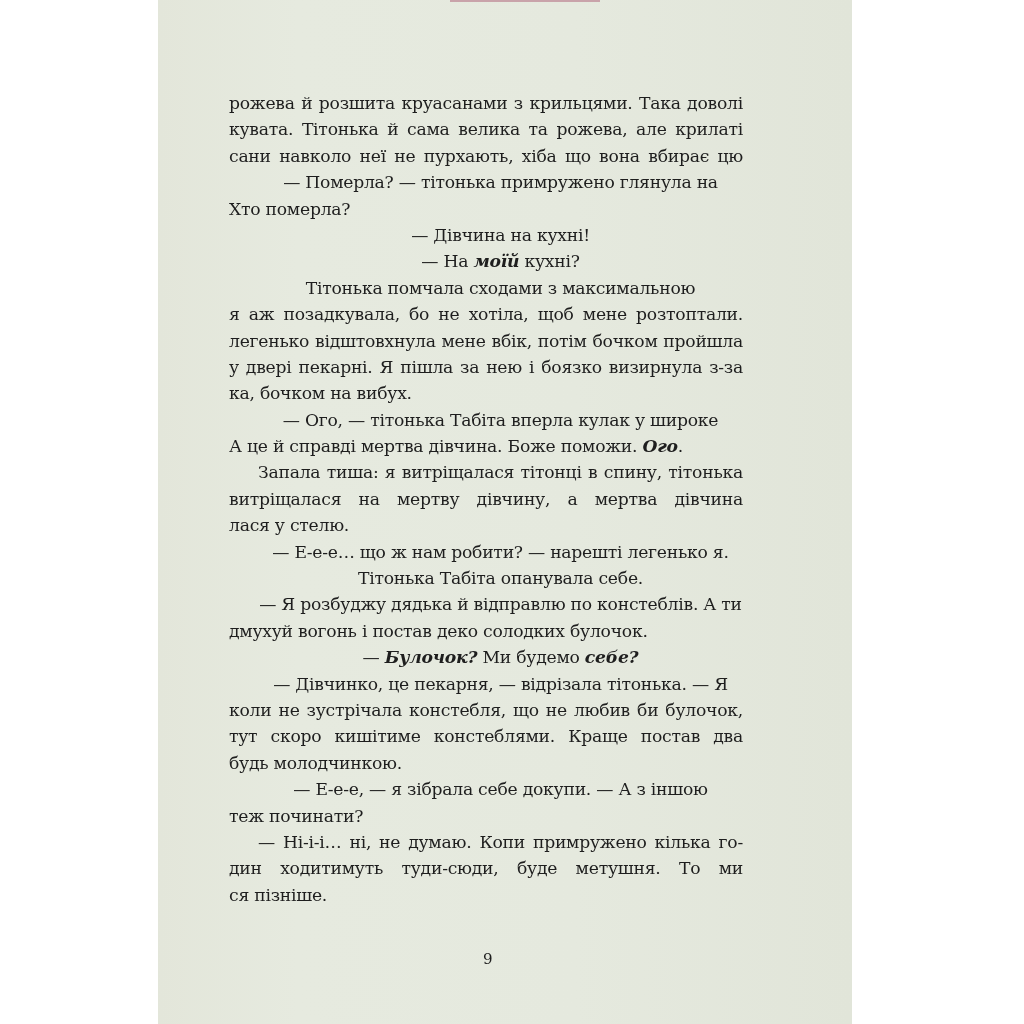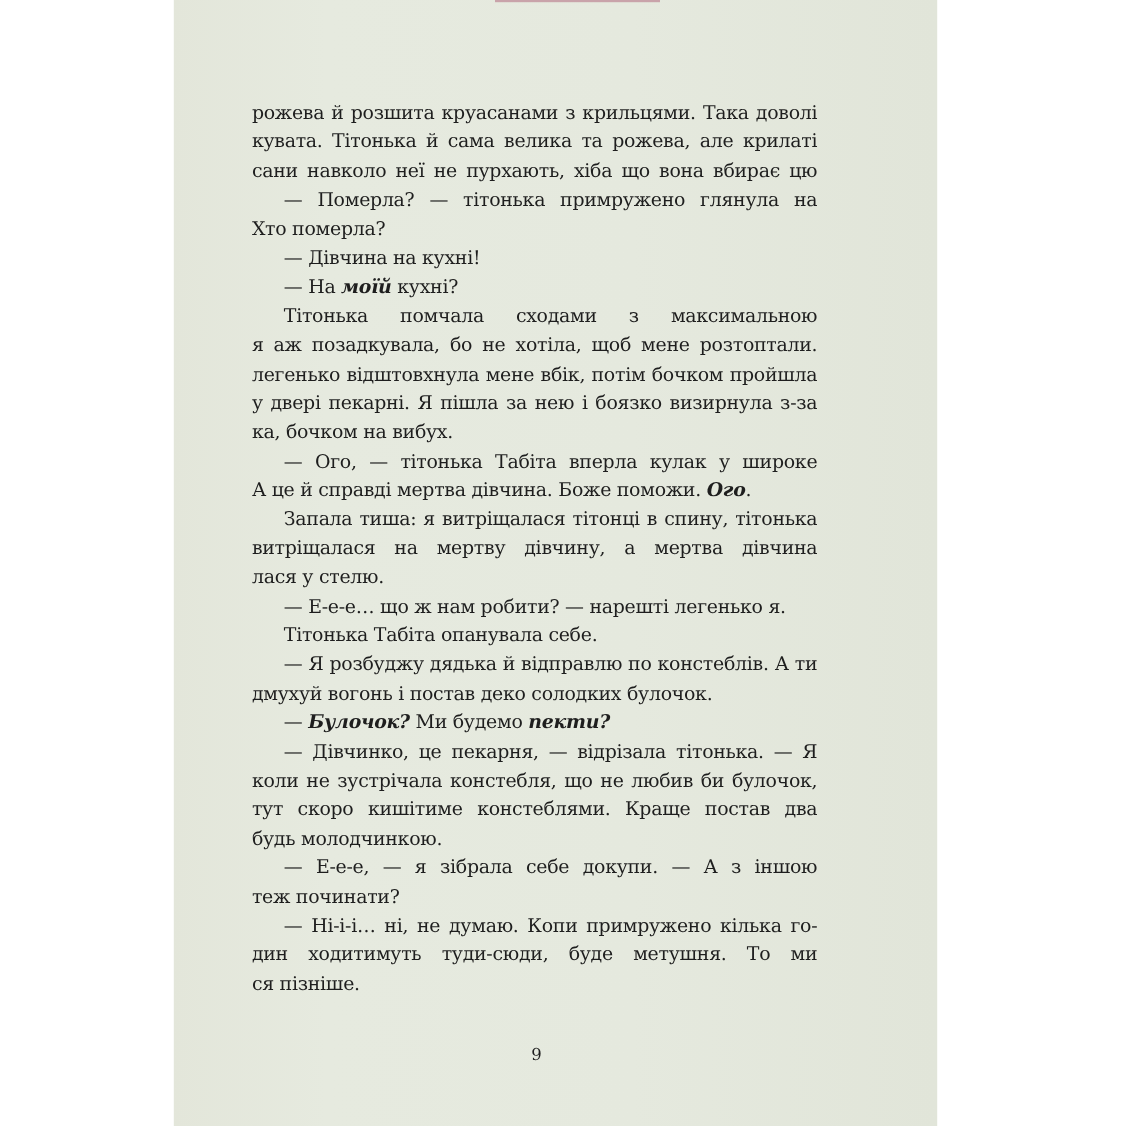--- a/index.html
+++ b/index.html
@@ -49,20 +49,21 @@
       height: 26.4px;
     }
     .line.justify {
       text-align: justify;
       text-align-last: justify;
       white-space: normal;
       overflow: hidden;
     }
     .line.indent {
       padding-left: 29px;
+      text-align: center;
     }
     .line.justify.indent {
       width: calc(100% - 29px);
     }
     .it { font-style: italic; font-weight: bold; }
     .page-number {
       position: absolute;
       left: 483px;
       top: 950px;
       font-family: "DejaVu Serif", "Liberation Serif", serif;
@@ -91,21 +92,21 @@
       <span class="line">ка, бочком на вибух.</span>
       <span class="line indent justify">— Ого, — тітонька Табіта вперла кулак у широке стегно. —</span>
       <span class="line"><span>А це й справді мертва дівчина. Боже поможи. </span><span class="it">Ого</span><span>.</span></span>
       <span class="line indent justify">Запала тиша: я витріщалася тітонці в спину, тітонька</span>
       <span class="line justify">витріщалася на мертву дівчину, а мертва дівчина витріща-</span>
       <span class="line">лася у стелю.</span>
       <span class="line indent">— Е-е-е… що ж нам робити? — нарешті легенько я.</span>
       <span class="line indent">Тітонька Табіта опанувала себе.</span>
       <span class="line indent justify">— Я розбуджу дядька й відправлю по констеблів. А ти роз-</span>
       <span class="line">дмухуй вогонь і постав деко солодких булочок.</span>
-      <span class="line indent"><span>— </span><span class="it">Булочок?</span><span> Ми будемо </span><span class="it">пекти?</span></span>
+      <span class="line indent"><span>— </span><span class="it">Булочок?</span><span> Ми будемо </span><span class="it">себе?</span></span>
       <span class="line indent justify">— Дівчинко, це пекарня, — відрізала тітонька. — Я ще ні-</span>
       <span class="line justify">коли не зустрічала констебля, що не любив би булочок, а в нас</span>
       <span class="line justify">тут скоро кишітиме констеблями. Краще постав два дека,</span>
       <span class="line">будь молодчинкою.</span>
       <span class="line indent justify">— Е-е-е, — я зібрала себе докупи. — А з іншою випічкою</span>
       <span class="line">теж починати?</span>
       <span class="line indent justify">— Ні-і-і… ні, не думаю. Копи примружено кілька го-</span>
       <span class="line justify">дин ходитимуть туди-сюди, буде метушня. То ми відкриємо-</span>
       <span class="line">ся пізніше.</span>
     </div>

